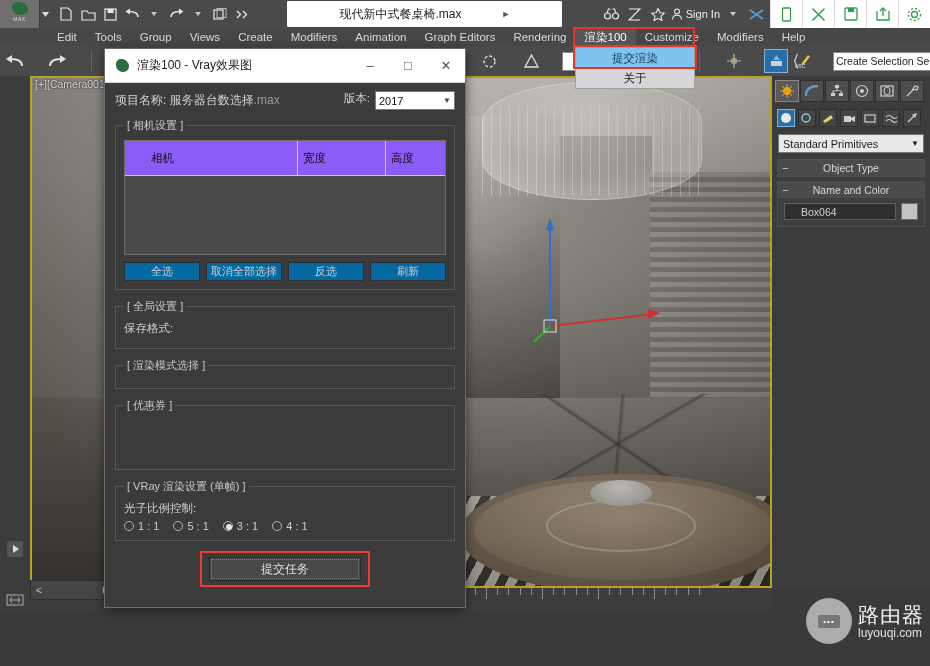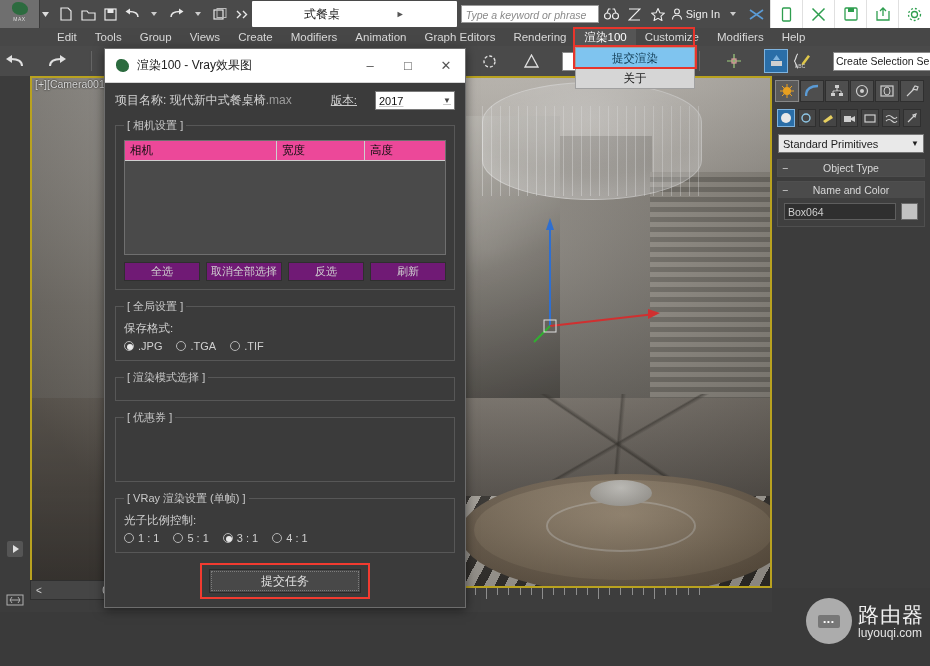--- a/index.html
+++ b/index.html
@@ -153,21 +153,21 @@
               display:flex; align-items:center; justify-content:center; position:relative; }
   .roll-hdr .minus { position:absolute; left:4px; }
   .roll-body { padding:5px 6px 6px 6px; }
   .chkrow { display:flex; align-items:center; justify-content:center; gap:5px; margin-bottom:5px; }
   .chkbox { width:11px; height:11px; background:#2e2e2e; border:1px solid #8c8c8c; }
   .btngrid { display:grid; grid-template-columns:1fr 1fr; gap:3px; }
   .objbtn { height:17px; background:#4a4a4a; border:1px solid #2f2f2f; color:#cfcfcf;
             font-size:10.5px; display:flex; align-items:center; justify-content:center; }
   .namerow { display:flex; gap:5px; align-items:center; }
   .namefield { flex:1; height:17px; background:#2f2f2f; border:1px solid #5e5e5e;
-               color:#cfcfcf; font-size:10.5px; display:flex; align-items:center; padding:0 3px; }
+               color:#cfcfcf; font-size:10.5px; display:flex; align-items:center; padding:0 16px; }
   .swatch { width:17px; height:17px; background:#c2c2c2; border:1px solid #6a6a6a; }
 
   
   .ruler { position:absolute; left:30px; top:588px; width:742px; height:24px;
            background:#3d3d3d; overflow:hidden; }
   .rtick { position:absolute; top:0; width:1px; height:8px; background:#8d8d8d; }
   .rnum { position:absolute; top:25px; font-size:10px; color:#a8a8a8; transform:translateX(-50%); }
   .trackbtn { position:absolute; left:0; top:588px; width:30px; height:24px;
               display:flex; align-items:center; justify-content:center; }
 
@@ -188,42 +188,42 @@
             border-bottom:1px solid #d5d5d5; }
   .dlg-ic { width:26px; display:flex; align-items:center; justify-content:center; padding-left:8px; }
   .dlg-ic .b { width:13px; height:13px; background:#2c6b3f; border-radius:40% 60% 45% 55%; }
   .dlg-title { flex:1; font-size:12px; color:#222; padding-left:6px; }
   .dlg-btn { width:38px; height:34px; display:flex; align-items:center; justify-content:center;
              color:#555; font-size:13px; }
   .dlg-body { padding:8px 10px; }
   .row-proj { display:flex; align-items:center; justify-content:space-between; margin-bottom:8px; }
   .projname { font-size:12px; color:#d2d2d2; }
   .projname .ext { color:#9e9e9e; }
-  .verwrap { display:flex; align-items:center; gap:18px;text-decoration:underline; }
+  .verwrap { display:flex; gap:5px; }
   .verlab { font-size:11.5px; color:#d2d2d2; }
   .versel { width:80px; height:19px; background:#ffffff; border:1px solid #7a7a7a;
             color:#111; font-size:11px; display:flex; align-items:center;
             justify-content:space-between; padding:0 3px; }
   fieldset.grp { border:1px solid #575757; margin:0 0 9px 0; padding:7px 8px 8px 8px; }
   fieldset.grp > legend { font-size:11px; color:#c9c9c9; padding:0 3px; }
   .camtable { background:#4a4a4a; border:1px solid #6f6f6f; height:115px; }
-  .camhead { display:flex; background:#ec4899; height:20px; border-bottom:1px solid #cfcfcf; }
+  .camhead { display:flex; background:#8b5cf6; height:35px; border-bottom:1px solid #cfcfcf;padding-left:21px; }
   .camhead div { font-size:11.5px; color:#111; display:flex; align-items:center; padding-left:5px;
                  border-right:1px solid #cfcfcf; }
   .ch1 { width:152px; } .ch2 { width:88px; } .ch3 { flex:1; border-right:none !important; }
   .camrow { display:flex; height:22px; align-items:center; }
   .camrow .c1 { width:152px; display:flex; align-items:center; gap:6px; padding-left:5px;
                 font-size:11px; color:#dcdcdc; }
   .camrow .c2 { width:88px; font-size:11px; color:#c9c9c9; padding-left:5px; }
   .camrow .c3 { flex:1; font-size:11px; color:#c9c9c9; padding-left:5px; }
   .cb { width:11px; height:11px; background:#fff; border:1px solid #777; position:relative; }
   .cb.on::after { content:"\2714"; position:absolute; left:0px; top:-3px;
                   font-size:11px; color:#1a1a1a; }
   .cambtns { display:flex; gap:6px; margin-top:7px; }
-  .cambtns .b { flex:1; height:19px; background:#701a75; border:1px solid #2f2f2f;
+  .cambtns .b { flex:1; height:19px; background:#0369a1; border:1px solid #2f2f2f;
                 color:#d0d0d0; font-size:11px; display:flex; align-items:center;
                 justify-content:center; }
   .lbl { font-size:11.5px; color:#cfcfcf; margin-bottom:4px; }
   .radios { display:flex; align-items:center; gap:14px; }
   .rad { display:flex; align-items:center; gap:4px; font-size:11px; color:#cfcfcf; }
   .ro { width:10px; height:10px; border-radius:50%; background:#3b3b3b;
         border:1px solid #b4b4b4; position:relative; }
   .ro.on::after { content:""; position:absolute; left:2px; top:2px; width:6px; height:6px;
                   border-radius:50%; background:#e8e8e8; }
   .srvrow { display:flex; align-items:center; gap:7px; }
@@ -323,21 +323,20 @@
           </svg>
       </div>
     </div>
     <div class="titlewrap">
       <div class="filetitle">
         <span>现代新中式餐桌椅.max</span>
         <span class="mini-caret">►</span>
       </div>
     </div>
     <div class="qat-right">
-      <div class="searchbox">Type a keyword or phrase</div>
       <div class="qicon">
         <svg width="15" height="12" viewBox="0 0 15 12">
             <circle cx="3.5" cy="8" r="3" fill="none" stroke="#eee" stroke-width="1.2"></circle>
             <circle cx="11.5" cy="8" r="3" fill="none" stroke="#eee" stroke-width="1.2"></circle>
             <path d="M3 5l1.5-4h2M12 5l-1.5-4h-2" stroke="#eee" stroke-width="1.1" fill="none"></path>
           </svg>
       </div>
       <div class="qicon">
         <svg width="13" height="13" viewBox="0 0 13 13">
             <path d="M1 1h11L1 12h11" stroke="#eee" stroke-width="1.2" fill="none"></path>
@@ -793,21 +792,21 @@
       <div class="dlg-title">渲染100 - Vray效果图</div>
       <div class="dlg-btn">–</div>
       <div class="dlg-btn">□</div>
       <div class="dlg-btn">✕</div>
     </div>
     <div class="dlg-body">
 
       <div class="row-proj">
         <div class="projname">
           <span>项目名称:</span>
-          <span>现代新中式餐桌椅</span><span class="ext">.max</span>
+          <span>服务器台数选择</span><span class="ext">.max</span>
         </div>
         <div class="verwrap">
           <span class="verlab">版本:</span>
           <div class="versel">
             <span>2017</span>
             <span style="font-size:8px;color:#444">▼</span>
           </div>
         </div>
       </div>
 
@@ -824,34 +823,20 @@
             <div class="b">全选</div>
             <div class="b">取消全部选择</div>
             <div class="b">反选</div>
             <div class="b">刷新</div>
           </div>
       </fieldset>
 
       <fieldset class="grp">
         <legend>[ 全局设置 ]</legend>
         <div class="lbl">保存格式:</div>
-        <div class="radios" id="fmtradios">
-            <div class="rad">
-              <span class="ro on"></span>
-              <span>.JPG</span>
-            </div>
-            <div class="rad">
-              <span class="ro"></span>
-              <span>.TGA</span>
-            </div>
-            <div class="rad">
-              <span class="ro"></span>
-              <span>.TIF</span>
-            </div>
-          </div>
       </fieldset>
 
       <fieldset class="grp">
         <legend>[ 渲染模式选择 ]</legend>
       </fieldset>
 
       <fieldset class="grp coupon">
         <legend>[ 优惠券 ]</legend>
       </fieldset>
 

